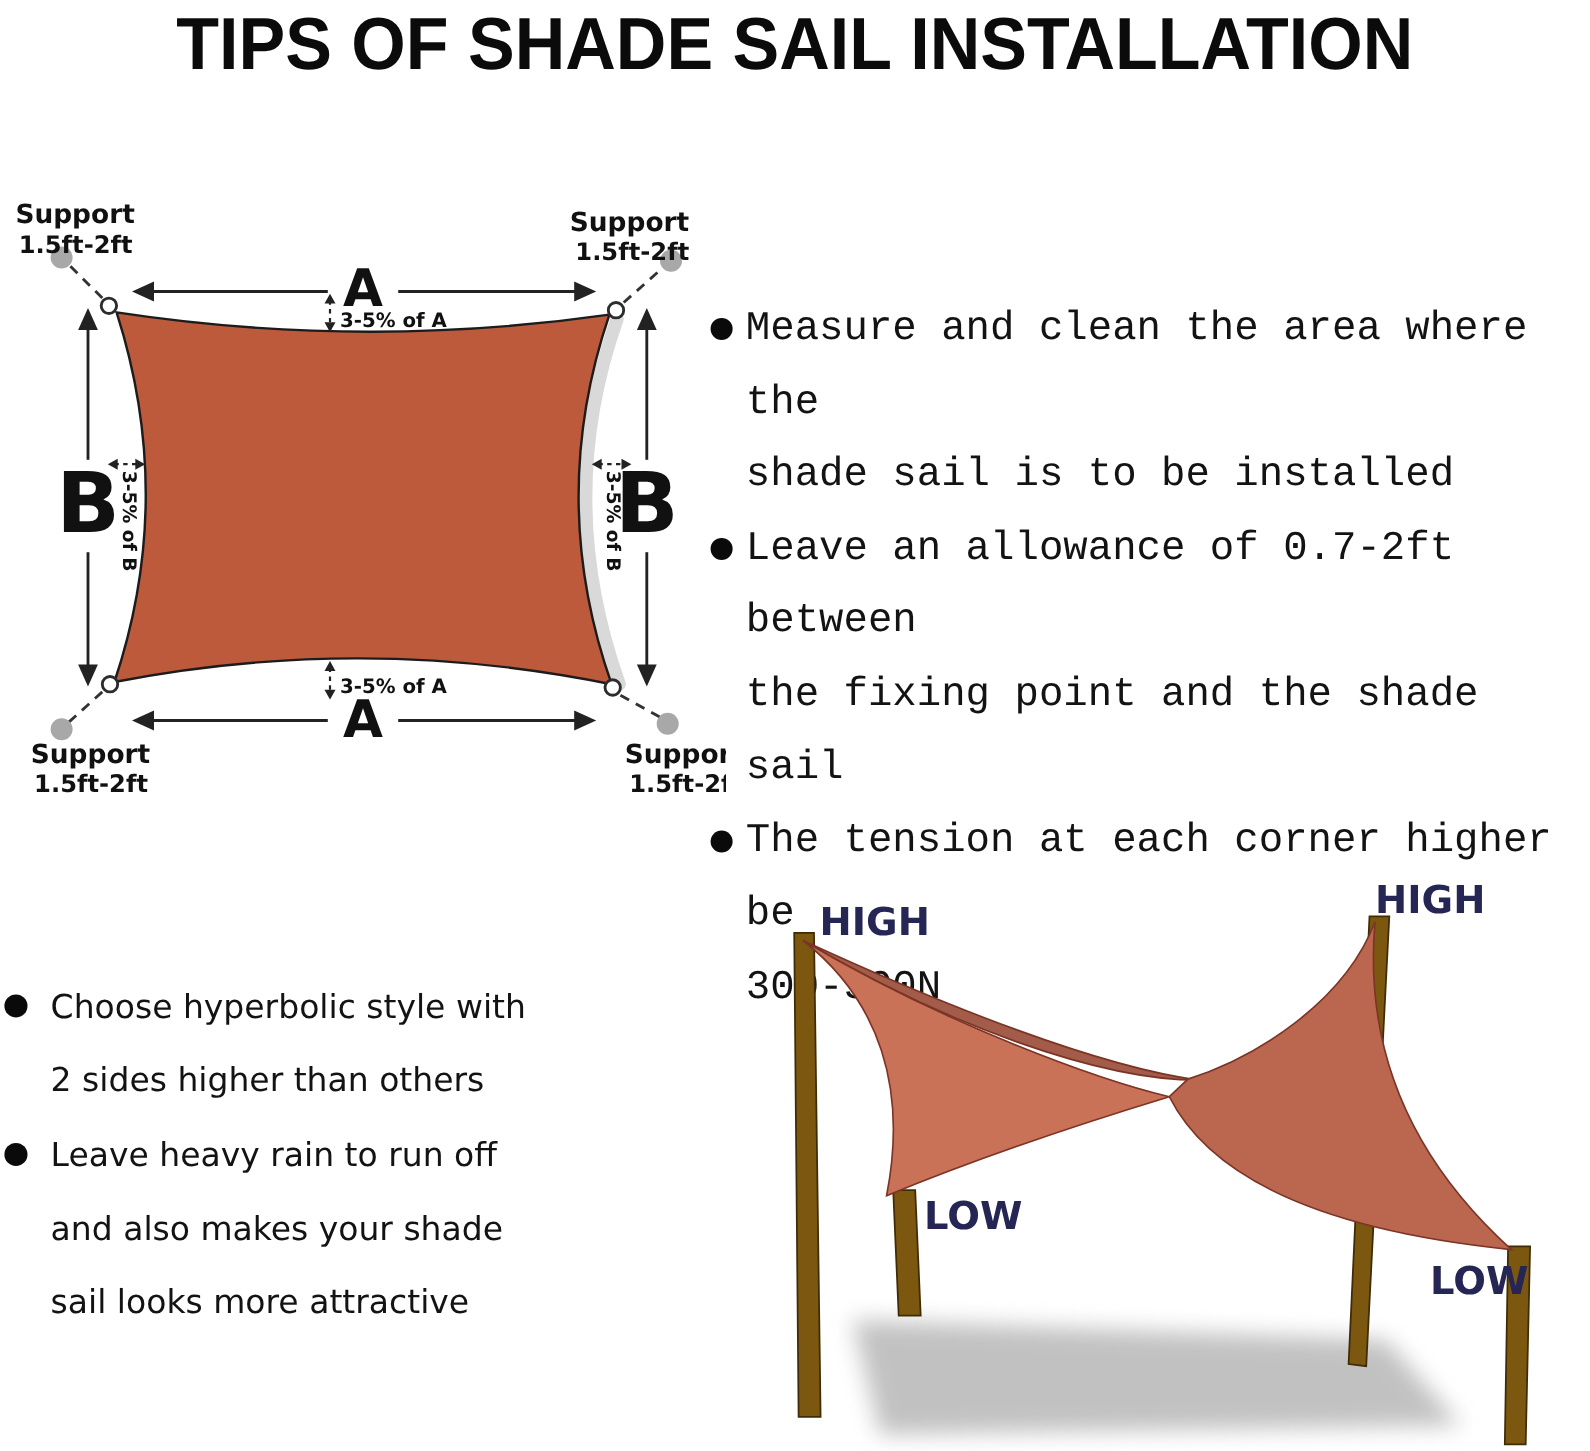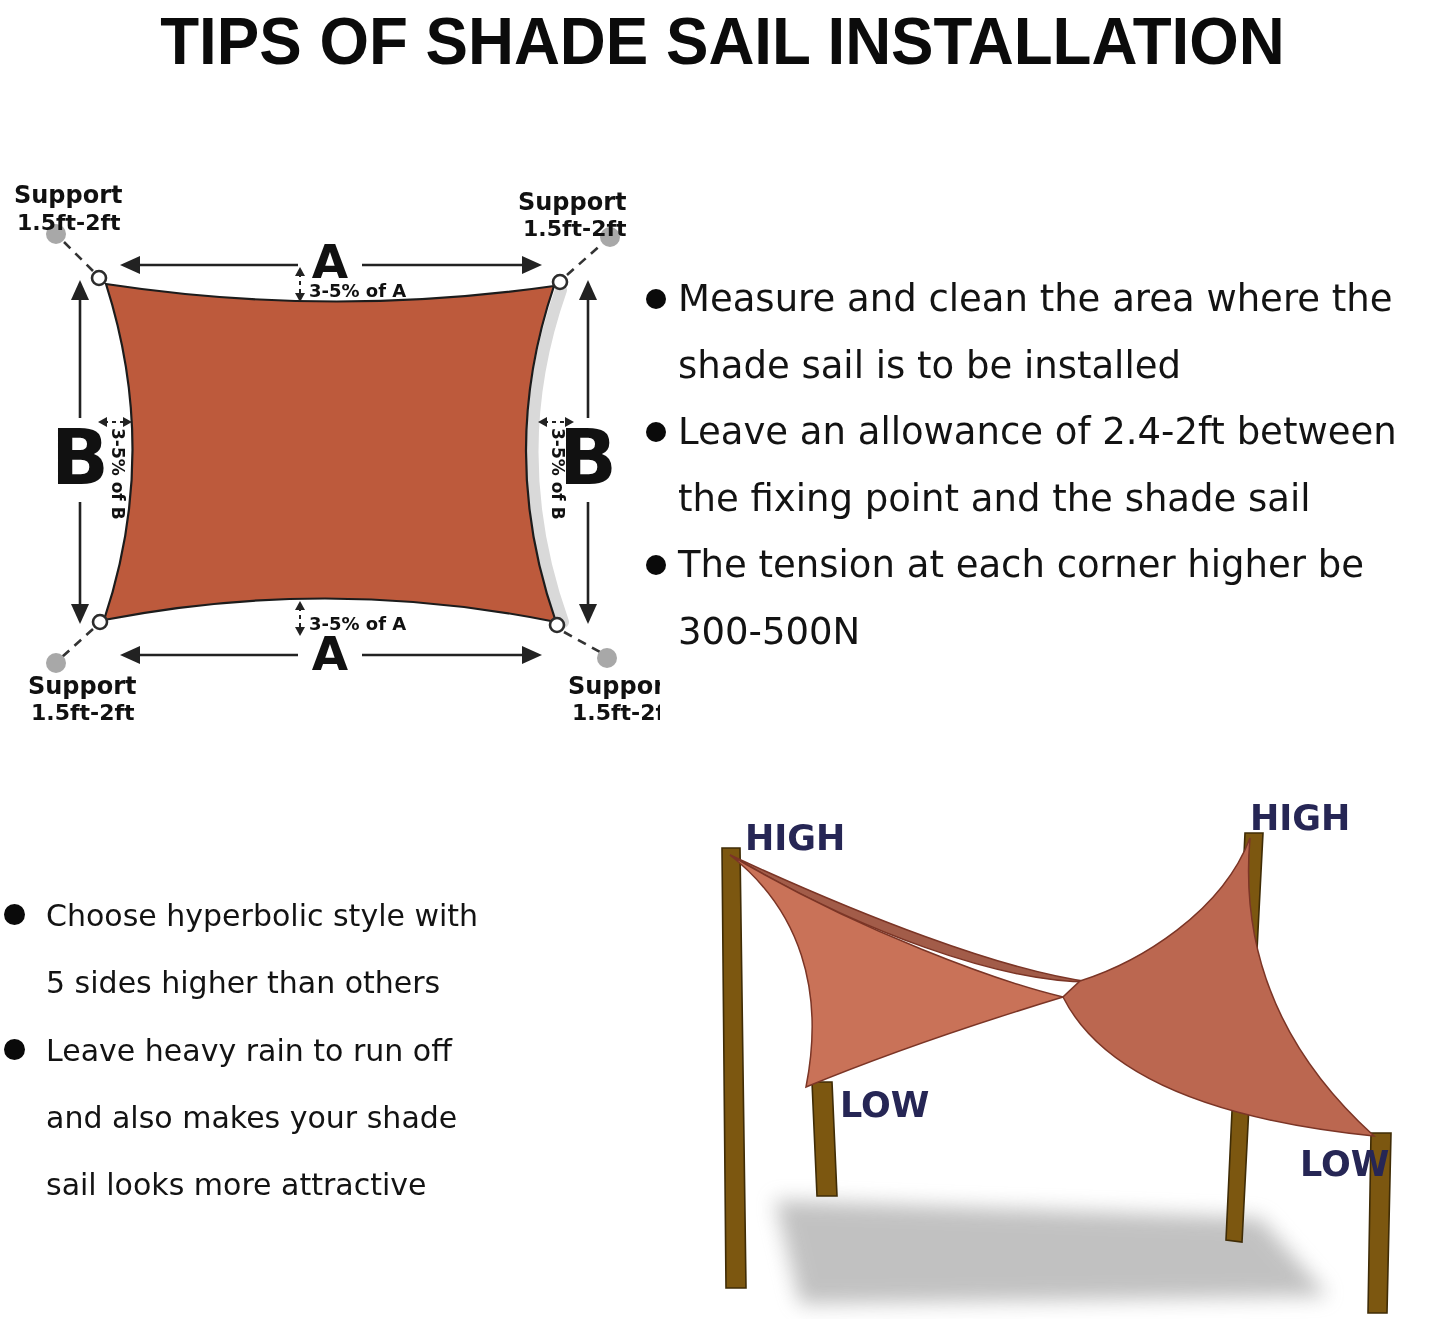--- a/index.html
+++ b/index.html
@@ -20,21 +20,21 @@
     transform:scaleX(0.95);
     transform-origin:center top;
     color:#0b0b0b;
     white-space:nowrap;
   }
   .diagram-wrap{position:absolute;left:0;top:170px;width:660px;height:560px;}
   .illustration-wrap{position:absolute;left:660px;top:780px;width:785px;height:539px;}
   svg text{font-family:"DejaVu Sans","Liberation Sans",sans-serif;}
 
   .bullet-list{position:absolute;}
-  .bullet-list.right{left:646px;top:266px;width:800px;font-size:37px;line-height:66.5px;}
+  .bullet-list.right{left:646px;top:266px;width:800px;font-size:37px;line-height:66.5px;font-family:Liberation Mono, monospace;}
   .bullet-list.left{left:4px;top:882px;width:630px;font-size:30px;line-height:67.3px;}
   .bullet-item{position:relative;color:#131313;}
   .bullet-list.right .bullet-item{padding-left:32px;}
   .bullet-list.left  .bullet-item{padding-left:42px;}
   .bullet-item .dot{
     position:absolute;left:0;top:23px;
     width:20px;height:20px;border-radius:50%;
     background:#0a0a0a;
   }
   .bullet-list.left .bullet-item .dot{width:21px;height:21px;top:22px;}
@@ -145,39 +145,39 @@
   <div class="bullet-item">
     <span class="dot"></span>
     <div class="bullet-text">
       <span>Measure and clean the area where the</span><br>
       <span>shade sail is to be installed</span>
     </div>
   </div>
   <div class="bullet-item">
     <span class="dot"></span>
     <div class="bullet-text">
-      <span>Leave an allowance of 2.4-2ft between</span><br>
+      <span>Leave an allowance of 0.7-2ft between</span><br>
       <span>the fixing point and the shade sail</span>
     </div>
   </div>
   <div class="bullet-item">
     <span class="dot"></span>
     <div class="bullet-text">
       <span>The tension at each corner higher be</span><br>
       <span>300-500N</span>
     </div>
   </div>
 </div>
 
 <div class="bullet-list left">
   <div class="bullet-item">
     <span class="dot"></span>
     <div class="bullet-text">
       <span>Choose hyperbolic style with</span><br>
-      <span>5 sides higher than others</span>
+      <span>2 sides higher than others</span>
     </div>
   </div>
   <div class="bullet-item">
     <span class="dot"></span>
     <div class="bullet-text">
       <span>Leave heavy rain to run off</span><br>
       <span>and also makes your shade</span><br>
       <span>sail looks more attractive</span>
     </div>
   </div>

